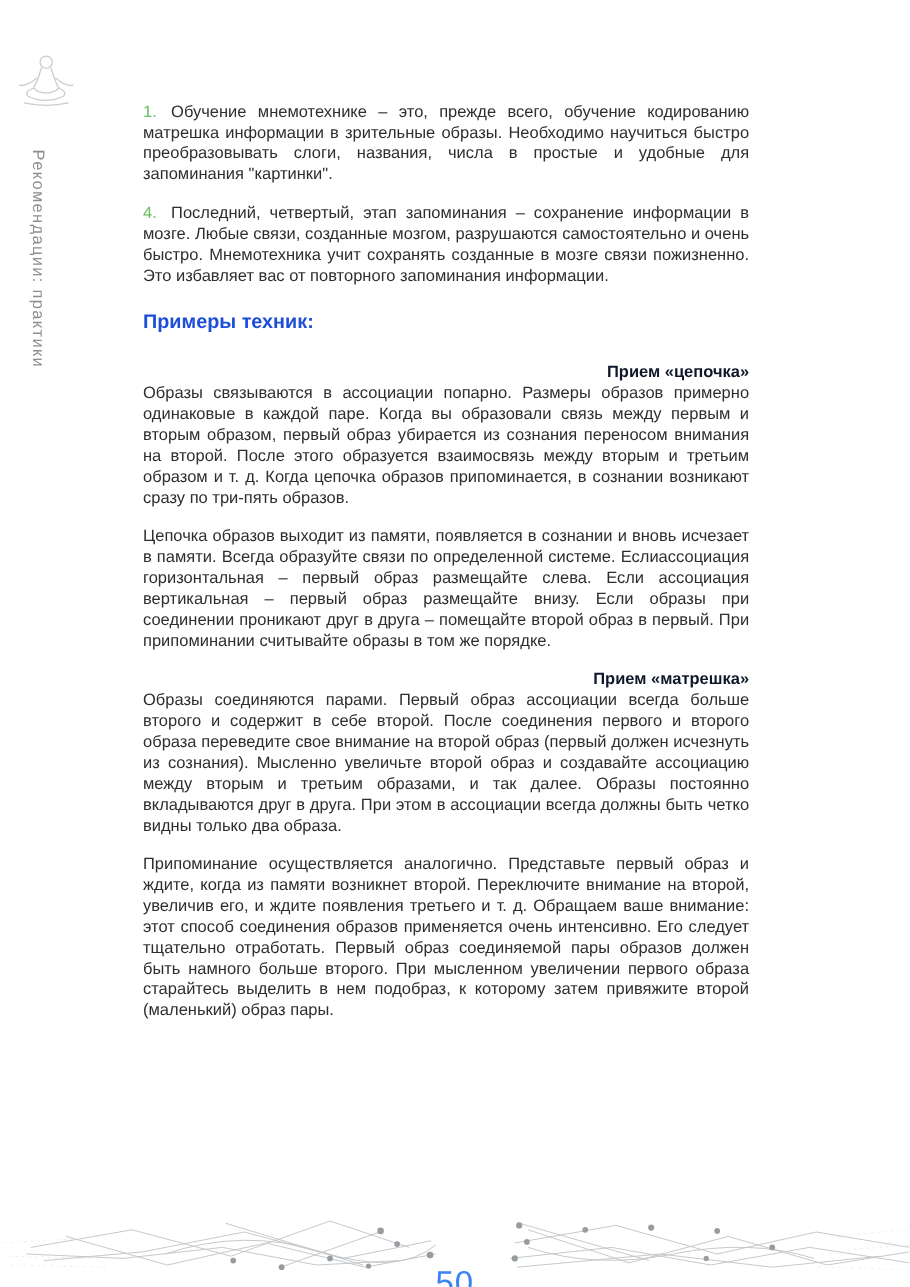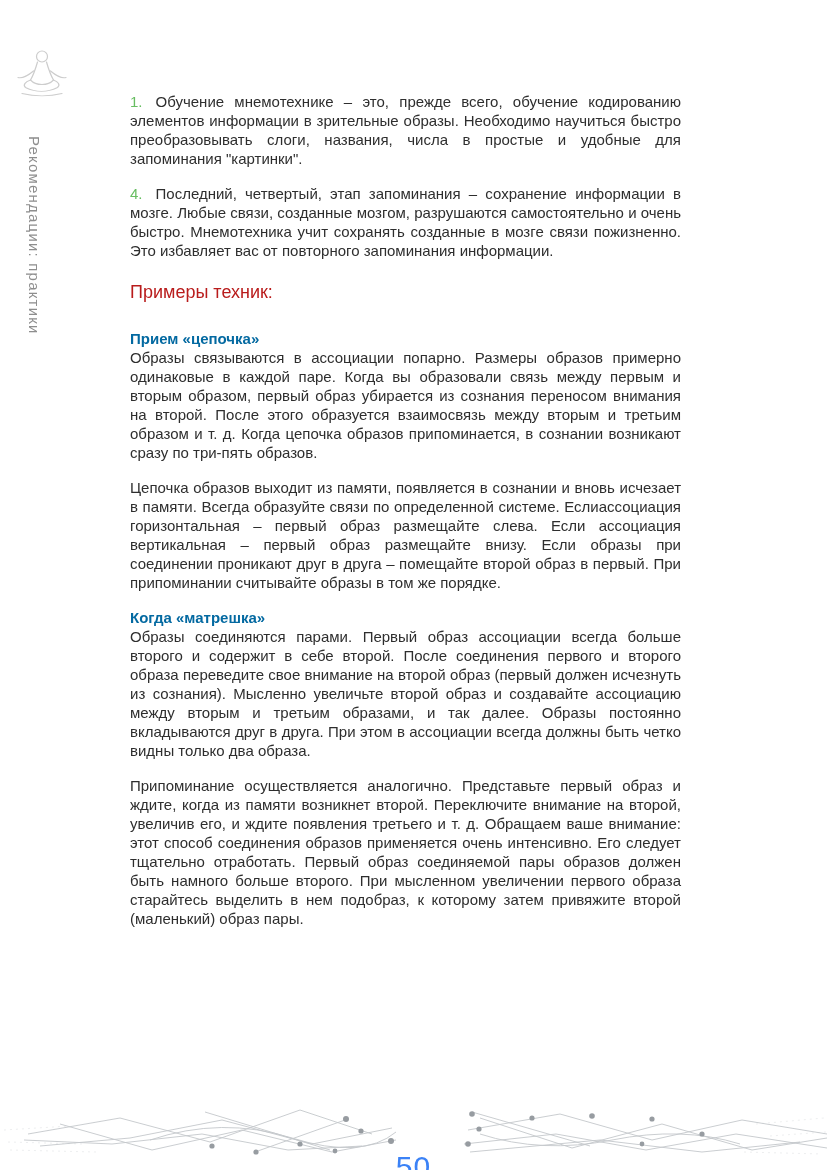--- a/index.html
+++ b/index.html
@@ -42,31 +42,32 @@
     color: #2e2e2e;
     text-align: justify;
     text-align-last: left;
     margin: 0 0 16px 0;
   }
   .num {
     color: #68bd62;
     padding-right: 13px;
   }
   .section-heading {
-    color: #b91c1c;
+    color: #1d4ed8;
     font-size: 18px;
-    font-weight: normal;
+    font-weight: bold;
     margin: 22px 0 26px 0;
   }
   .tech-title {
     font-size: 15px;
     line-height: 19px;
     font-weight: bold;
-    color: #0369a1;
+    color: #0f172a;
     margin: 10px 0 0 0;
+    text-align: right;
   }
   
   .footer-decoration {
     position: absolute;
     left: 0;
     top: 1088px;
     width: 827px;
     height: 82px;
   }
   .page-number {
@@ -93,33 +94,33 @@
     <path d="M19.5 24 C13.5 29 8 31.5 4 30.5"></path>
     <path d="M36.5 24 C42.5 29 48 31.5 52 30.5"></path>
     <path d="M16.5 33 C22 39 34 39 39.5 33 C44.5 35 46.5 38 43.5 40.5 C33.5 45.5 21.5 45.5 11.5 40.5 C8.8 38 10.8 35 16.5 33"></path>
     <path d="M8 46.5 C20 49.5 36 49.5 48 46.5"></path>
   </svg>
 
   <div class="sidebar-label">Рекомендации: практики</div>
 
   <div class="content">
 
-    <p class="body-par"><span class="num">1.</span><span>Обучение мнемотехнике – это, прежде всего, обучение кодированию элементов информации в зрительные образы. Необходимо научиться быстро преобразовывать слоги, названия, числа в простые и удобные для запоминания "картинки".</span></p>
+    <p class="body-par"><span class="num">1.</span><span>Обучение мнемотехнике – это, прежде всего, обучение кодированию матрешка информации в зрительные образы. Необходимо научиться быстро преобразовывать слоги, названия, числа в простые и удобные для запоминания "картинки".</span></p>
 
 
 
     <p class="body-par"><span class="num">4.</span><span>Последний, четвертый, этап запоминания – сохранение информации в мозге. Любые связи, созданные мозгом, разрушаются самостоятельно и очень быстро. Мнемотехника учит сохранять созданные в мозге связи пожизненно. Это избавляет вас от повторного запоминания информации.</span></p>
 
     <h2 class="section-heading">Примеры техник:</h2>
 
     <h3 class="tech-title">Прием «цепочка»</h3>
     <p class="body-par">Образы связываются в ассоциации попарно. Размеры образов примерно одинаковые в каждой паре. Когда вы образовали связь между первым и вторым образом, первый образ убирается из сознания переносом внимания на второй. После этого образуется взаимосвязь между вторым и третьим образом и т. д. Когда цепочка образов припоминается, в сознании возникают сразу по три-пять образов.</p>
     <p class="body-par">Цепочка образов выходит из памяти, появляется в сознании и вновь исчезает в памяти. Всегда образуйте связи по определенной системе. Еслиассоциация горизонтальная – первый образ размещайте слева. Если ассоциация вертикальная – первый образ размещайте внизу. Если образы при соединении проникают друг в друга – помещайте второй образ в первый. При припоминании считывайте образы в том же порядке.</p>
 
-    <h3 class="tech-title">Когда «матрешка»</h3>
+    <h3 class="tech-title">Прием «матрешка»</h3>
     <p class="body-par">Образы соединяются парами. Первый образ ассоциации всегда больше второго и содержит в себе второй. После соединения первого и второго образа переведите свое внимание на второй образ (первый должен исчезнуть из сознания). Мысленно увеличьте второй образ и создавайте ассоциацию между вторым и третьим образами, и так далее. Образы постоянно вкладываются друг в друга. При этом в ассоциации всегда должны быть четко видны только два образа.</p>
     <p class="body-par">Припоминание осуществляется аналогично. Представьте первый образ и ждите, когда из памяти возникнет второй. Переключите внимание на второй, увеличив его, и ждите появления третьего и т. д. Обращаем ваше внимание: этот способ соединения образов применяется очень интенсивно. Его следует тщательно отработать. Первый образ соединяемой пары образов должен быть намного больше второго. При мысленном увеличении первого образа старайтесь выделить в нем подобраз, к которому затем привяжите второй (маленький) образ пары.</p>
 
   </div>
 
   <svg class="footer-decoration" viewBox="0 0 827 82" fill="none">
 
     <g stroke="#b6babe" stroke-width="0.9" opacity="0.8">
       <path d="M28 46 L120 30 L210 54 L300 22 L372 46"></path>
       <path d="M40 58 L130 50 L222 32 L312 56 L392 40"></path>

